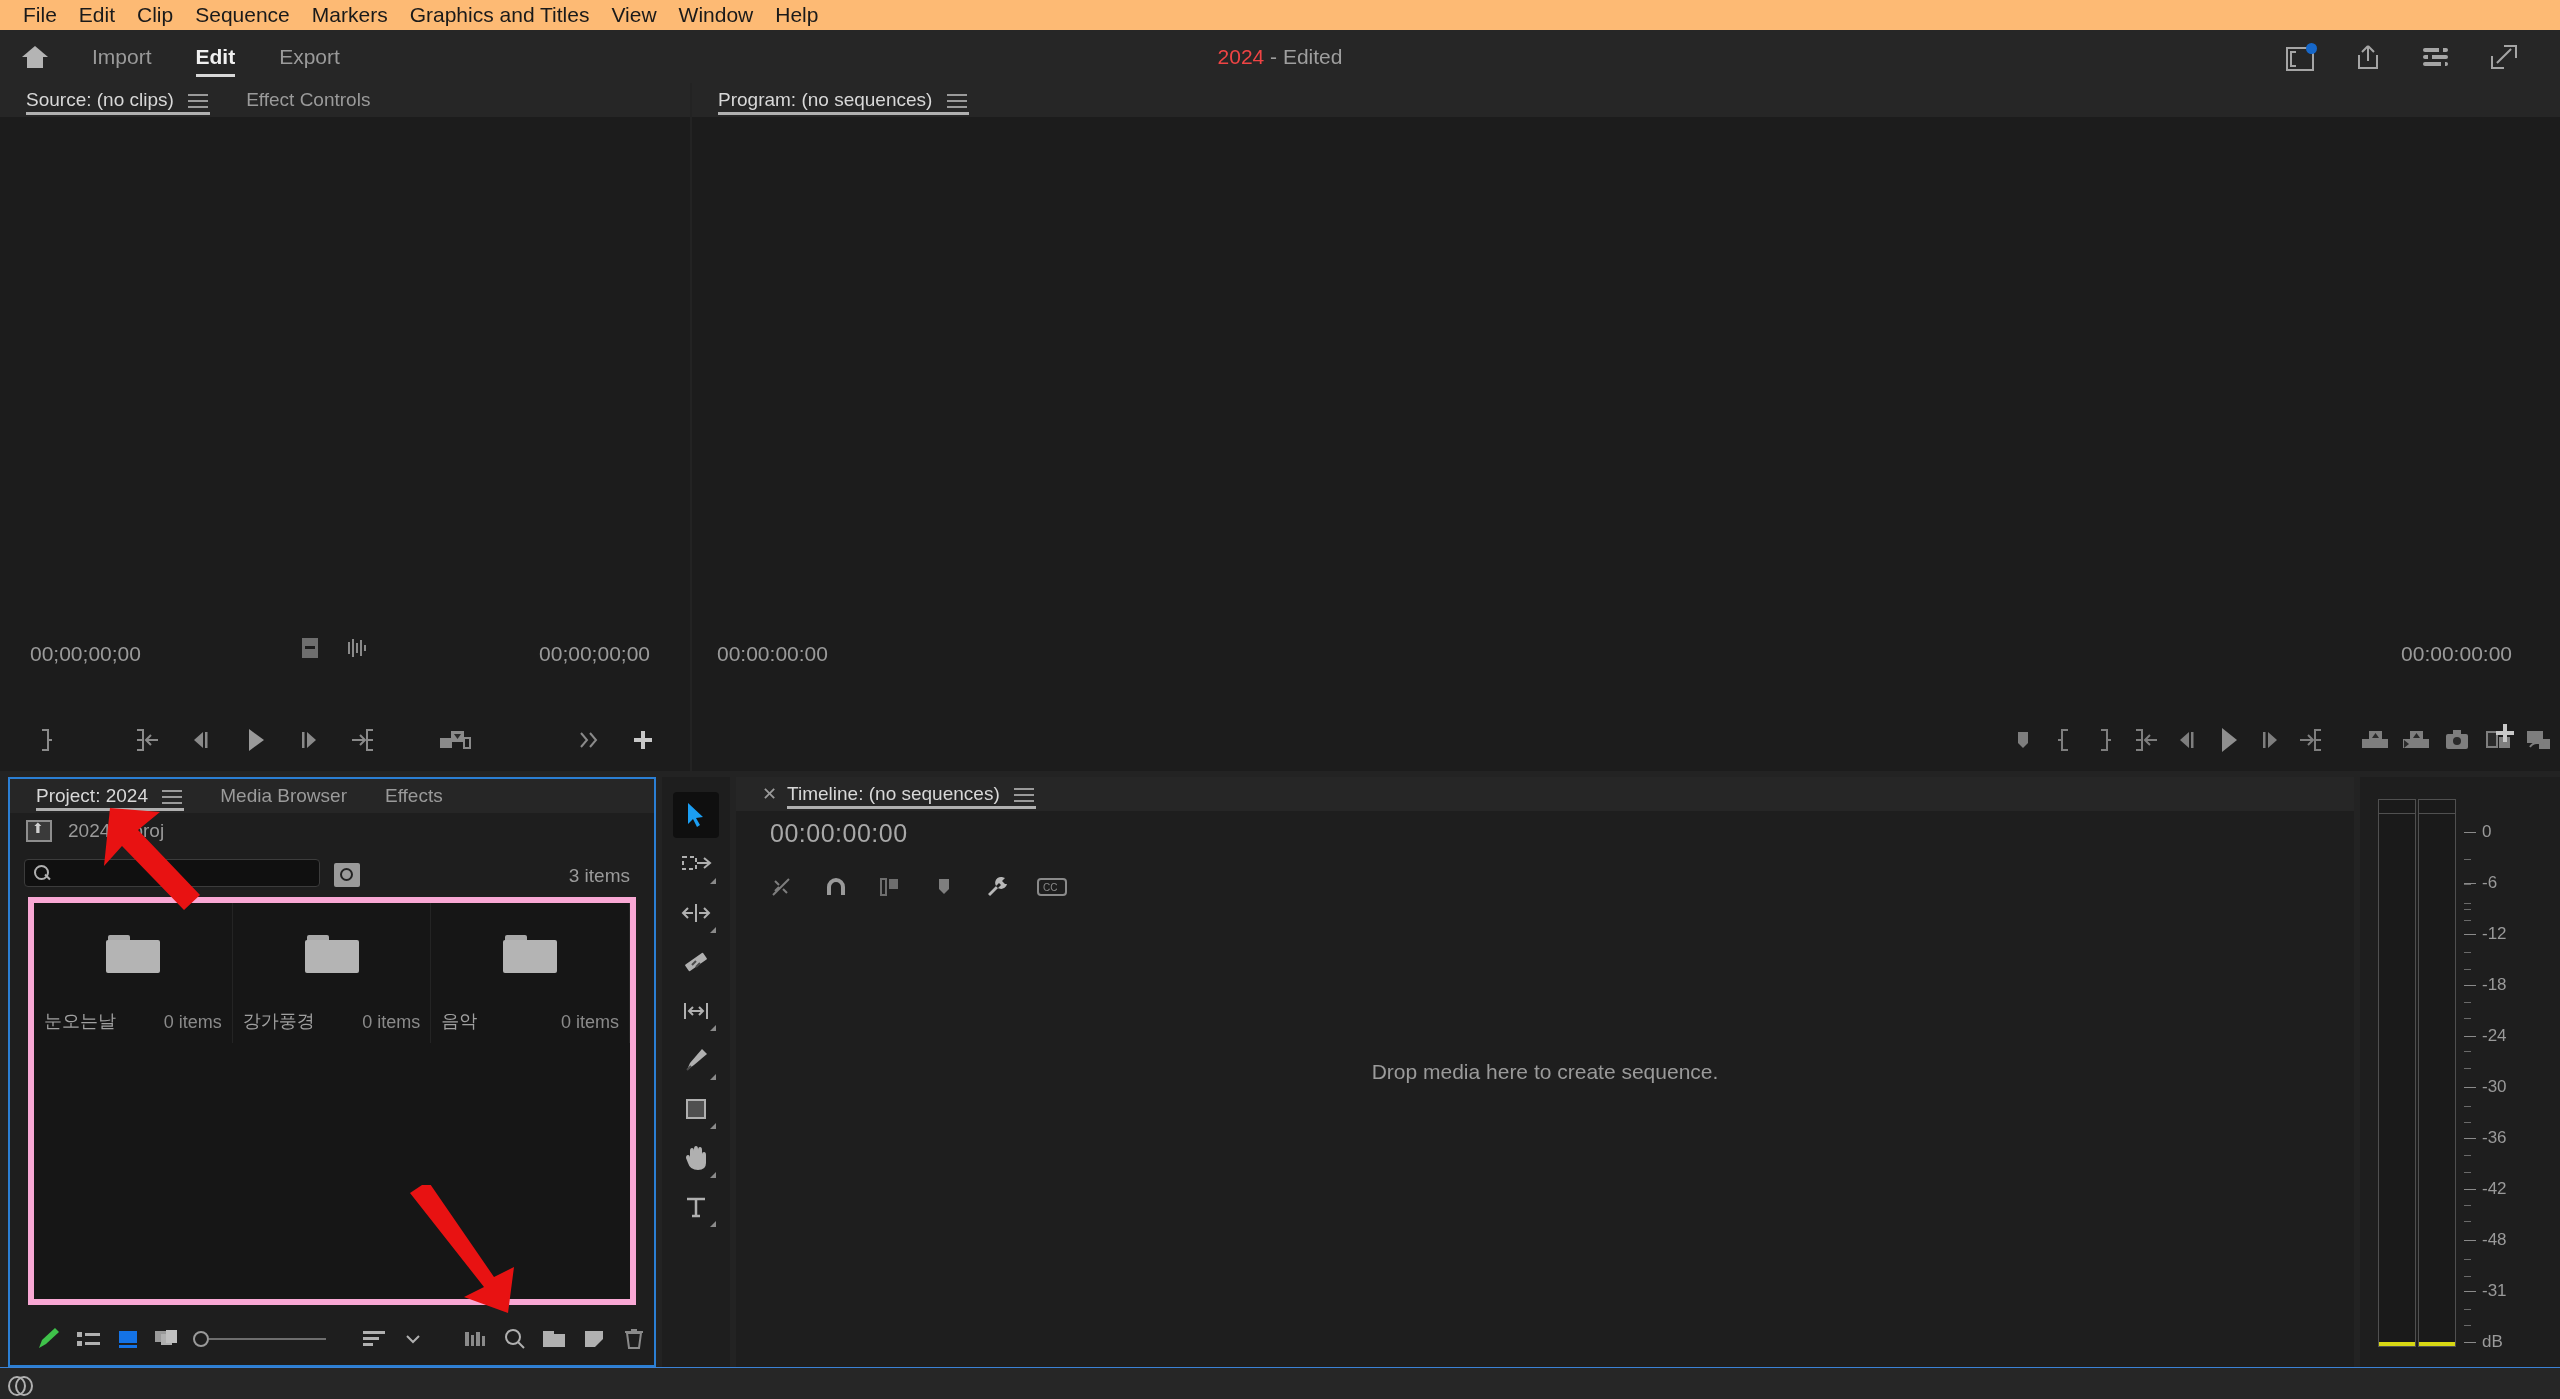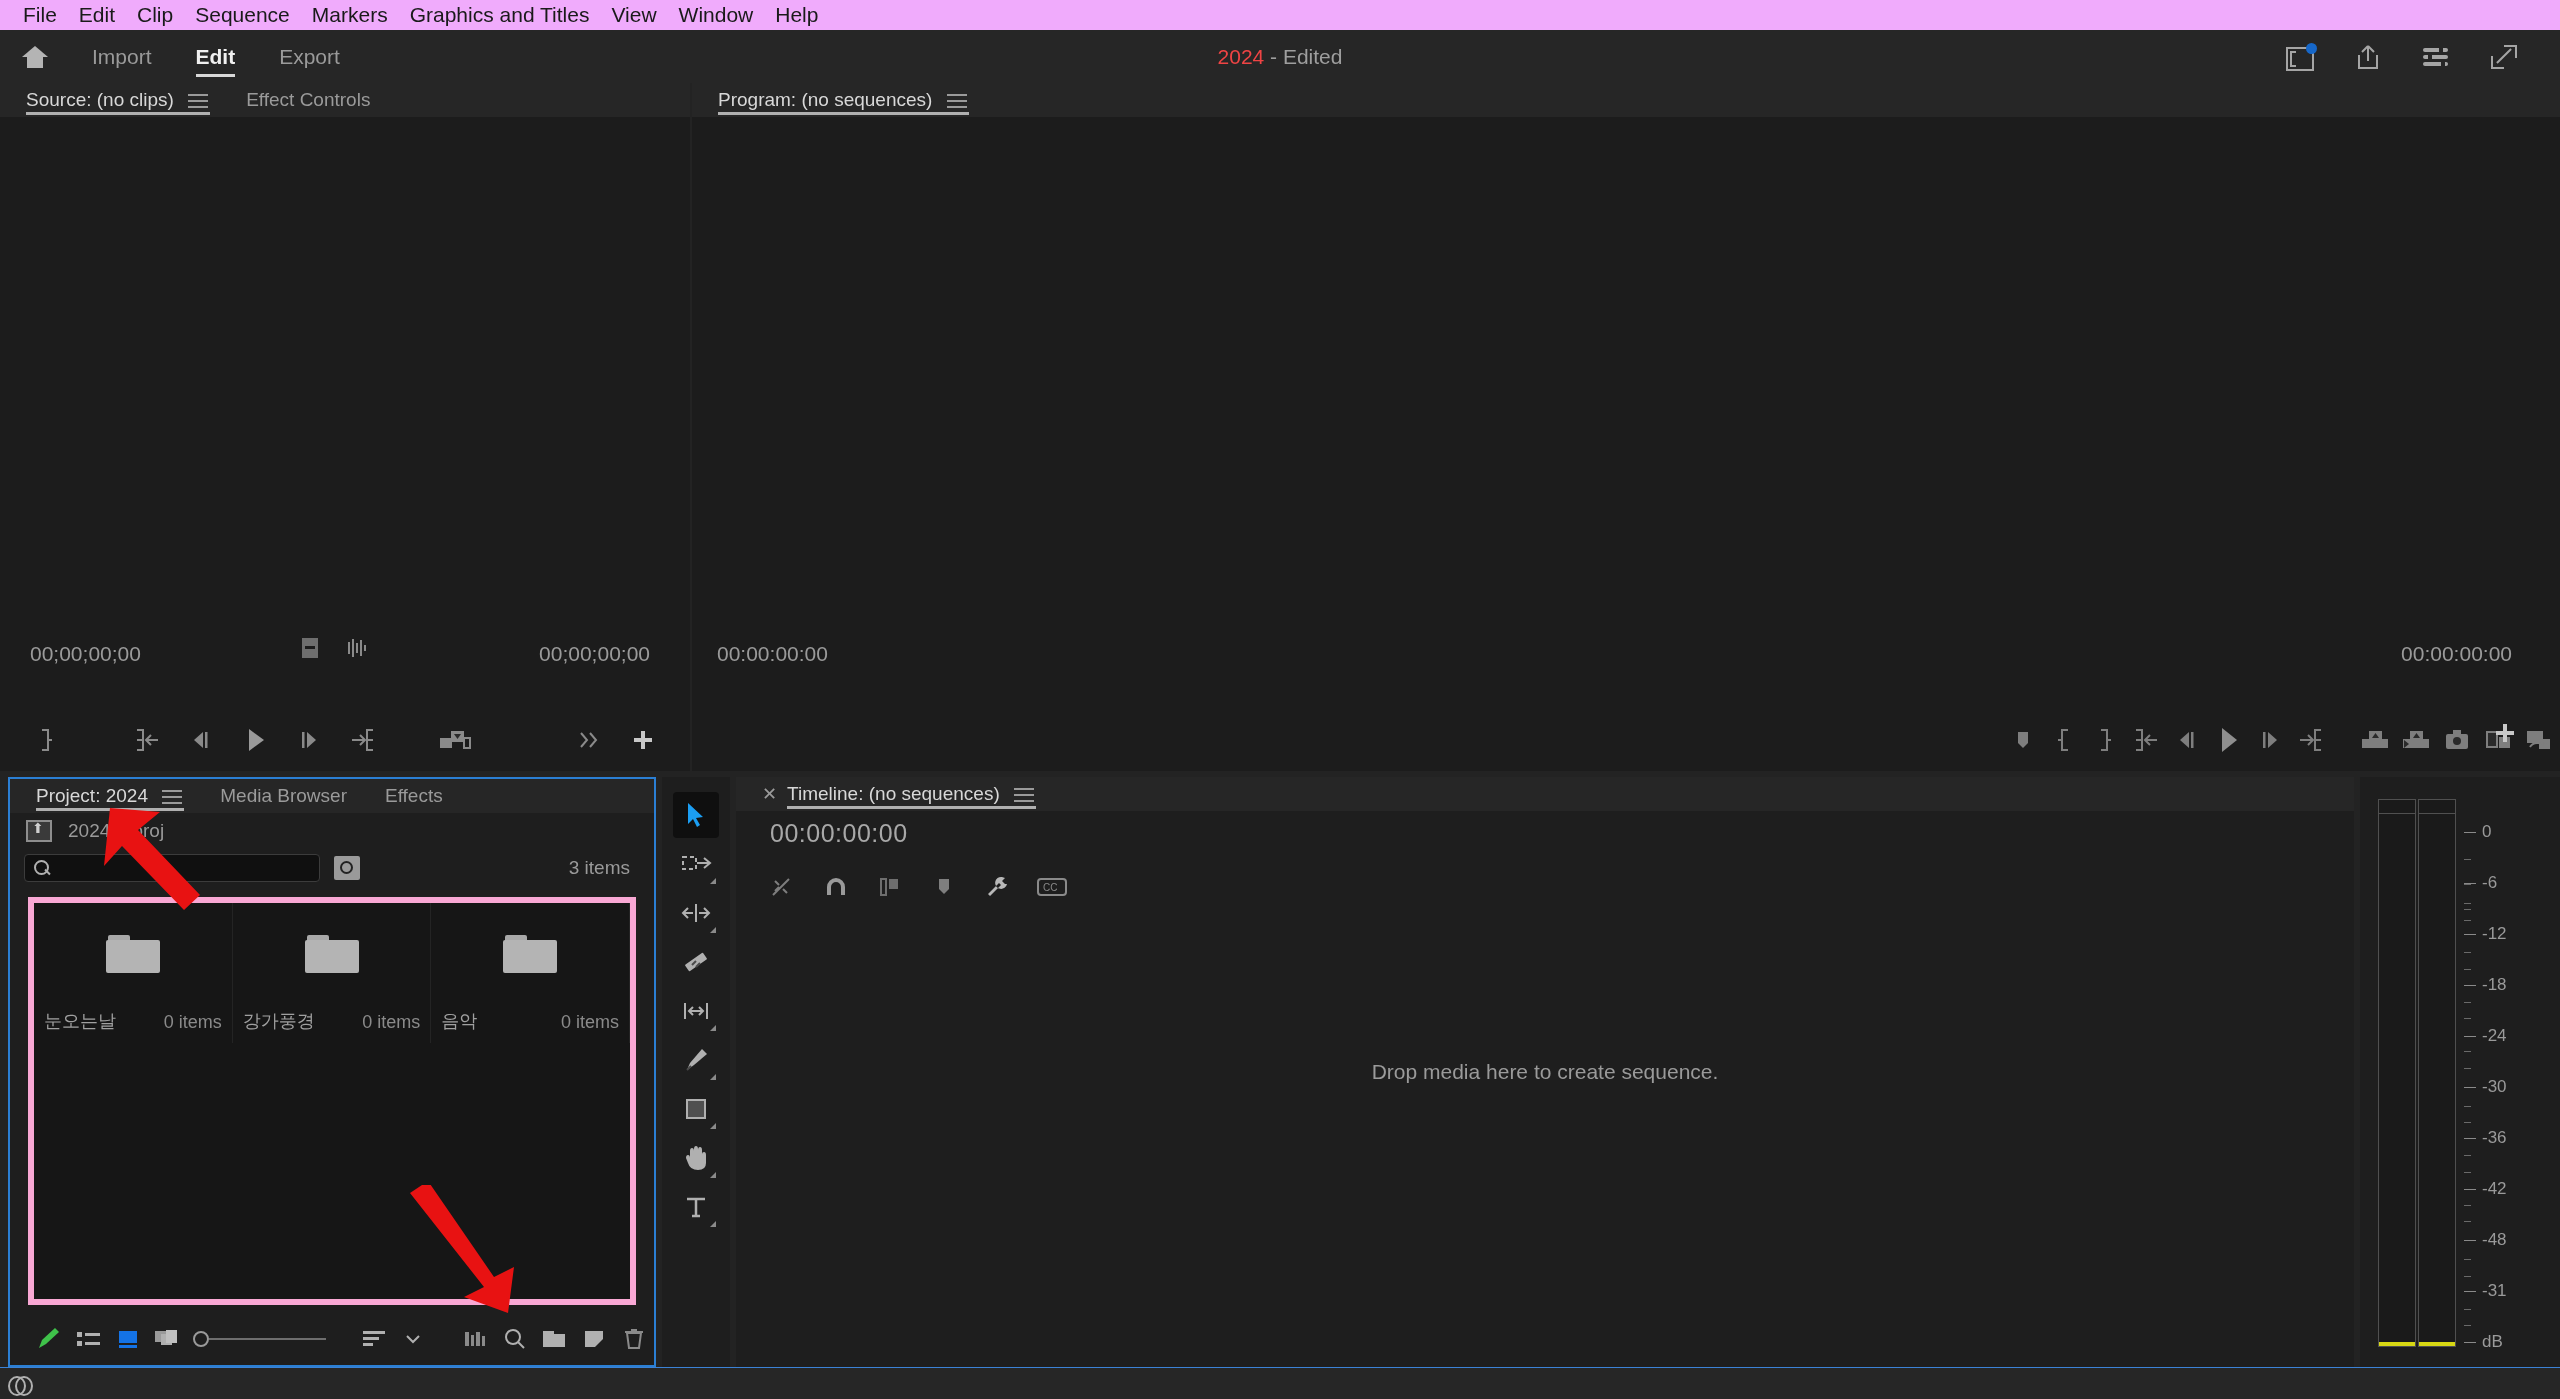--- a/index.html
+++ b/index.html
@@ -8,21 +8,21 @@
     background:#1c1c1c;
     font-family:"Liberation Sans", sans-serif;
     color:#c8c8c8;
     -webkit-font-smoothing:antialiased;
   }
   .app { position:relative; width:2560px; height:1399px; background:#232323; }
 
   
   .osmenu {
     position:absolute; top:0; left:0; width:2560px; height:30px;
-    background:#f0abfc; display:flex; align-items:flex-start; padding-left:12px;
+    background:#fdba74; display:flex; align-items:flex-start; padding-left:12px;
   }
   .osmenu .mi {
     font-size:21px; color:#1a1a1a; padding:0 11px; line-height:30px;
     white-space:nowrap; cursor:default;
   }
 
   
   .pheader {
     position:absolute; top:30px; left:0; width:2560px; height:53px;
     background:#262626; display:flex; align-items:center;
@@ -102,21 +102,21 @@
   }
   .cbtn { width:54px; height:44px; display:flex; align-items:center; justify-content:center; cursor:pointer; color:#8a8a8a; }
   .cbtn svg { display:block; }
 
   
   #project-panel { border:2px solid #2b7fd4; }
   .breadcrumb { height:36px; display:flex; align-items:center; padding-left:16px; gap:16px; background:#1e1e1e; }
   .bc-ico { width:26px; height:22px; border:2px solid #8e8e8e; background:#3a3a3a; position:relative; }
   .bc-ico:after{ content:"⬆"; position:absolute; left:4px; top:-2px; font-size:14px; color:#cfcfcf; }
   .bc-text { font-size:19px; color:#9a9a9a; }
-  .search-row { height:38px; display:flex; align-items:center; padding:0 14px; gap:14px; }
+  .search-row { height:38px; display:flex; align-items:flex-end; padding:0 14px; gap:14px; }
   .search-box {
     flex:0 0 auto; width:296px; height:28px; background:#101010; border:1px solid #3c3c3c; border-radius:4px;
     display:flex; align-items:center; padding-left:8px; gap:6px;
   }
   .search-box input {
     background:transparent; border:none; outline:none; color:#c8c8c8; font-size:17px; width:230px;
     font-family:"Liberation Sans", sans-serif;
   }
   .mag { width:18px; height:18px; position:relative; display:inline-block; }
   .mag:before{ content:""; position:absolute; left:1px; top:1px; width:11px; height:11px; border:2px solid #b0b0b0; border-radius:50%; }

